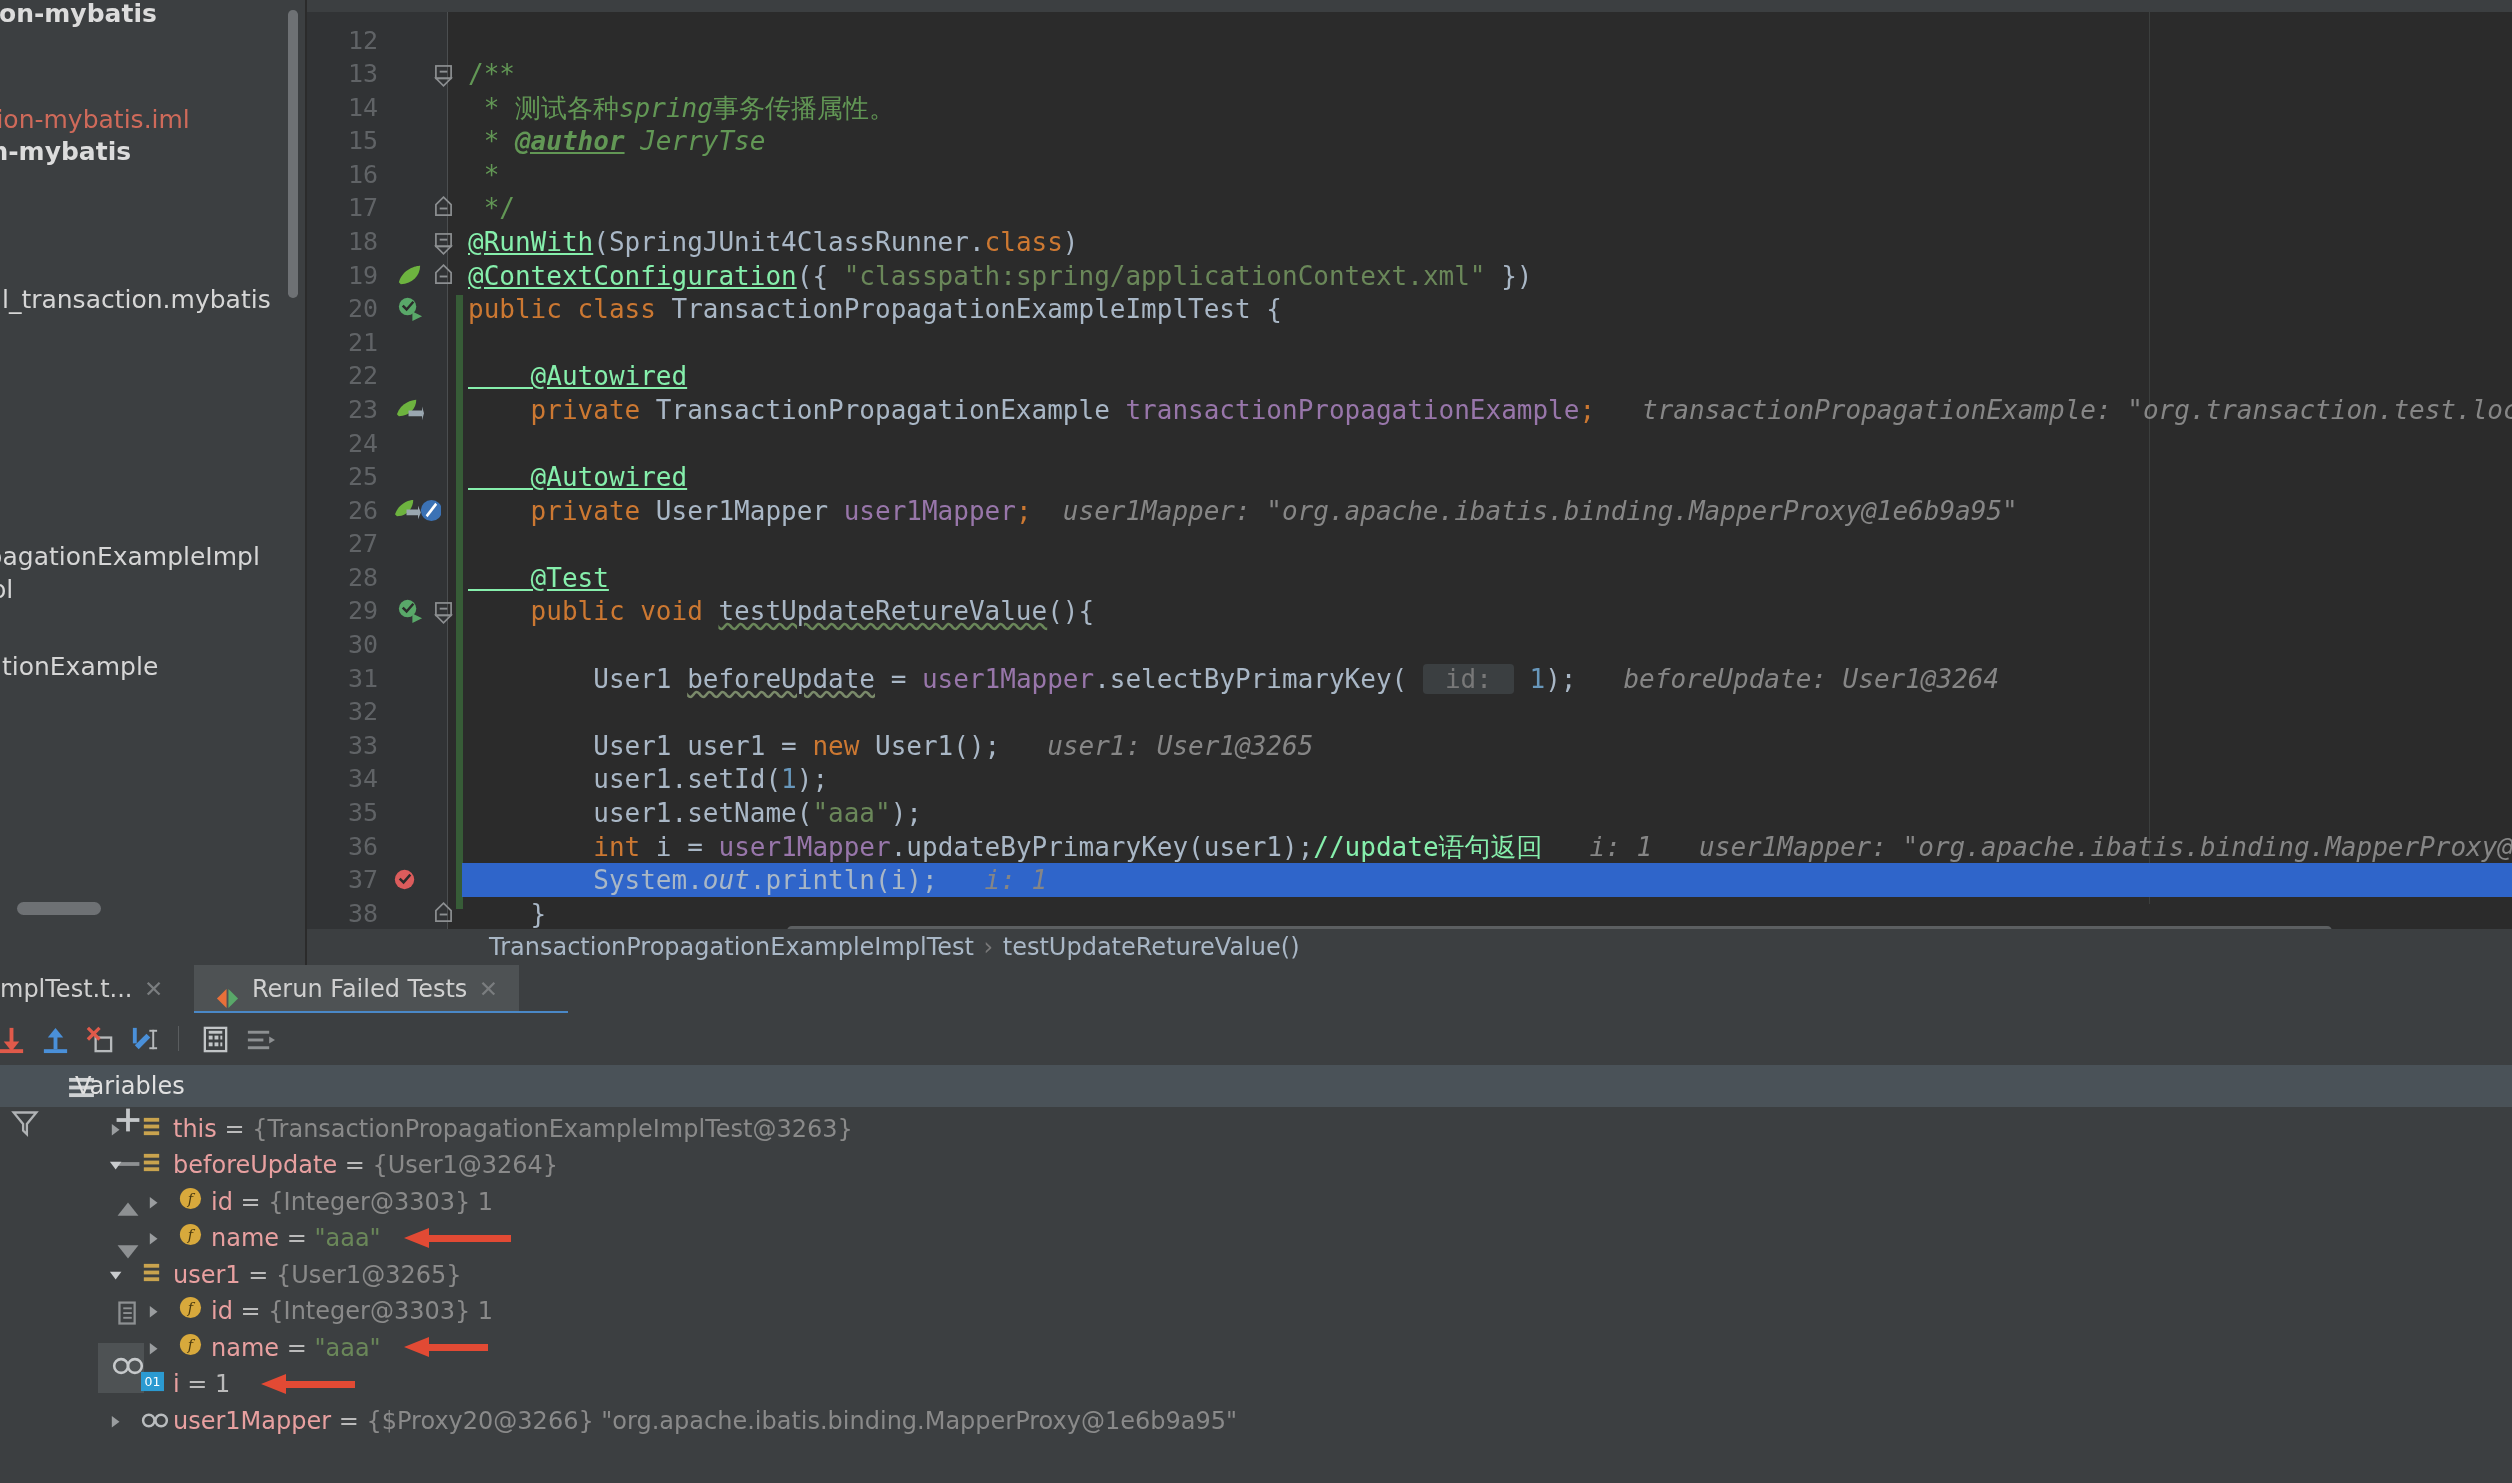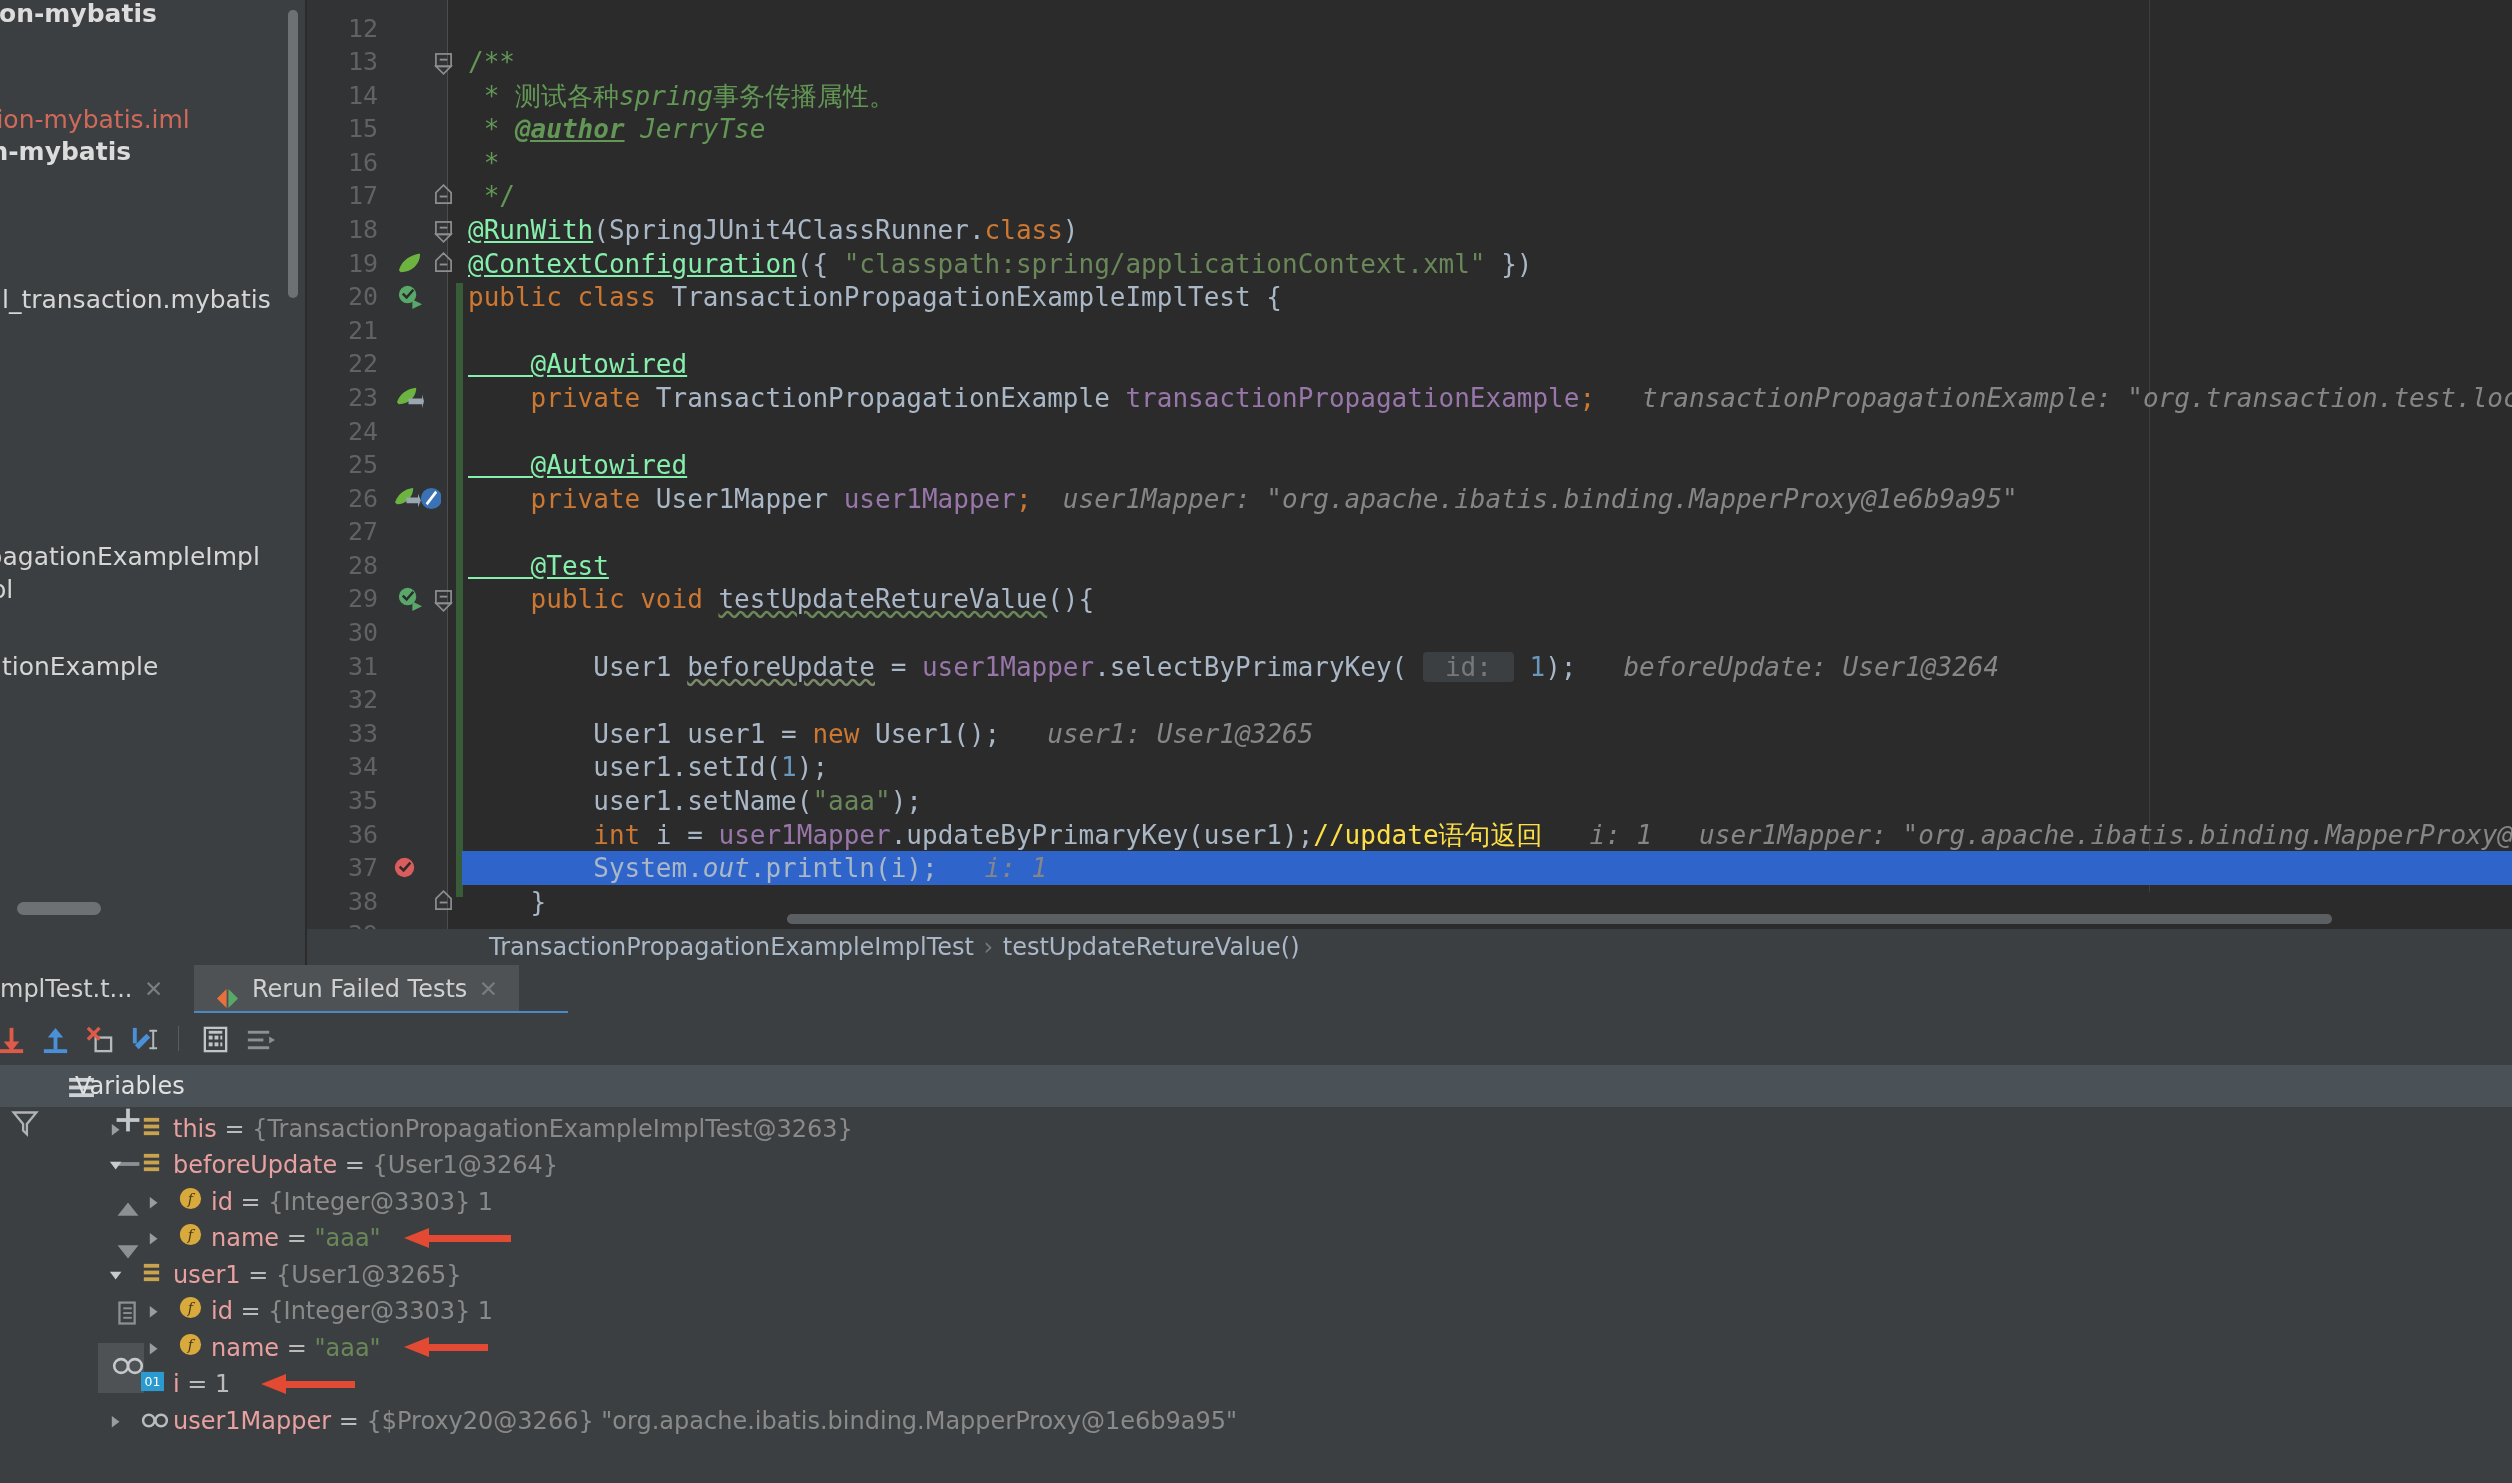--- a/index.html
+++ b/index.html
@@ -15,21 +15,21 @@
   .sidebar{position:absolute;left:0;top:0;width:305px;height:965px;background:#3c3f41;overflow:hidden;}
   .side-row{position:absolute;left:0;white-space:nowrap;font-size:25px;line-height:31px;}
   .side-row.bold{font-weight:bold;color:#dcdcdc;}
   .side-row.red{color:#cf6a5a;}
   .side-row.plain{color:#d6d6d6;}
   .side-scroll{position:absolute;left:288px;top:9.6px;width:9.6px;height:288px;background:#6e7174;border-radius:4.8px;}
   .side-hscroll{position:absolute;left:17.3px;bottom:50px;width:84px;height:13.4px;background:#6e7174;border-radius:6.7px;}
   .sidebar-divider{position:absolute;left:305px;top:0;width:1.9px;height:965px;background:#2b2b2b;}
 
   
-  .editor{position:absolute;left:307px;top:0;width:2205px;height:929px;background:#2b2b2b;overflow:hidden;}
+  .editor{position:absolute;left:307px;top:12px;width:2205px;height:929px;background:#2b2b2b;overflow:hidden;}
   .gutter{position:absolute;left:0;top:0;width:140px;height:929px;background:#313335;}
   .gutter-sep{position:absolute;left:140px;top:0;width:1px;height:929px;background:#4b4e50;}
   .vcs-stripe{position:absolute;left:149px;width:6.7px;background:#375c37;}
 
   .code{position:absolute;left:0;top:0;width:2205px;height:929px;
         font-family:"DejaVu Sans Mono","Liberation Mono",monospace;font-size:26px;}
   .num{position:absolute;width:71px;text-align:right;color:#606366;
        font-family:"DejaVu Sans Mono","Liberation Mono",monospace;font-size:25px;
        height:34px;line-height:34px;}
   .txt{position:absolute;left:161px;white-space:pre;height:34px;line-height:34px;}
@@ -37,21 +37,21 @@
 
   .c-cmt{color:#629755;}
   .c-cmt-i{color:#629755;font-style:italic;}
   .c-cmt-tag{color:#629755;font-style:italic;font-weight:bold;text-decoration:underline;}
   .c-ann{color:#86efac;text-decoration:underline;}
   .c-kw{color:#cc7832;}
   .c-txt{color:#a9b7c6;}
   .c-str{color:#6a8759;}
   .c-fld{color:#9876aa;}
   .c-num{color:#6897bb;}
-  .c-linecmt{color:#fde047;}
+  .c-linecmt{color:#86efac;}
   .c-hint{color:#868686;font-style:italic;}
   .c-hint-p{color:#787878;background:#3b3f41;border-radius:3.8px;padding:0 22px;font-style:normal;}
   .c-static{color:#a9b7c6;font-style:italic;}
   .squig{text-decoration:underline;text-decoration-style:wavy;text-decoration-color:#6a8759;}
   .squig-g{text-decoration:underline;text-decoration-style:wavy;text-decoration-color:#7a8a6a;}
 
   .editor-hscroll{position:absolute;left:480px;top:914px;width:1545px;height:9.6px;background:#5c5f61;border-radius:4.8px;}
   .right-margin{position:absolute;left:1842px;top:0;width:1px;height:892px;background:#3c3f3e;}
 
   

